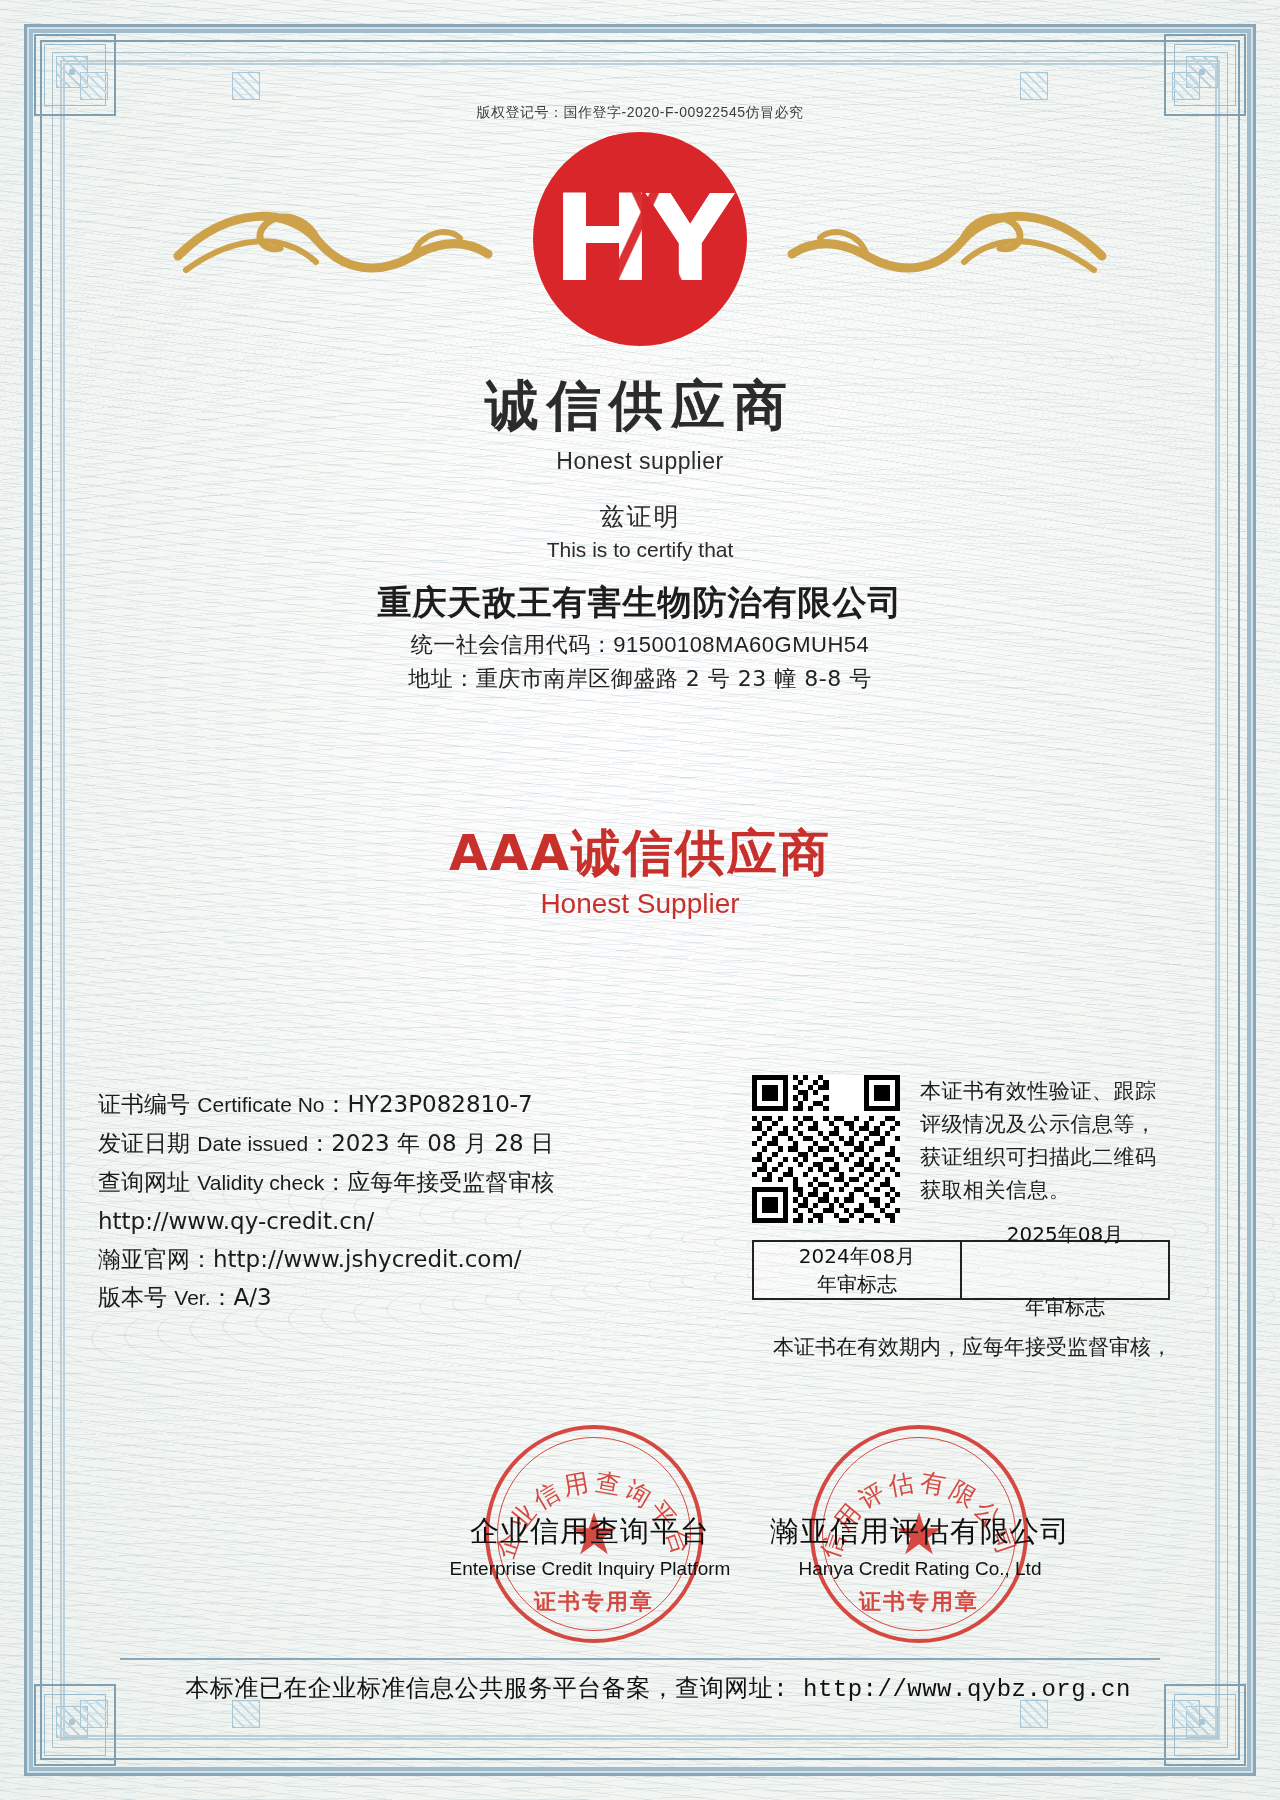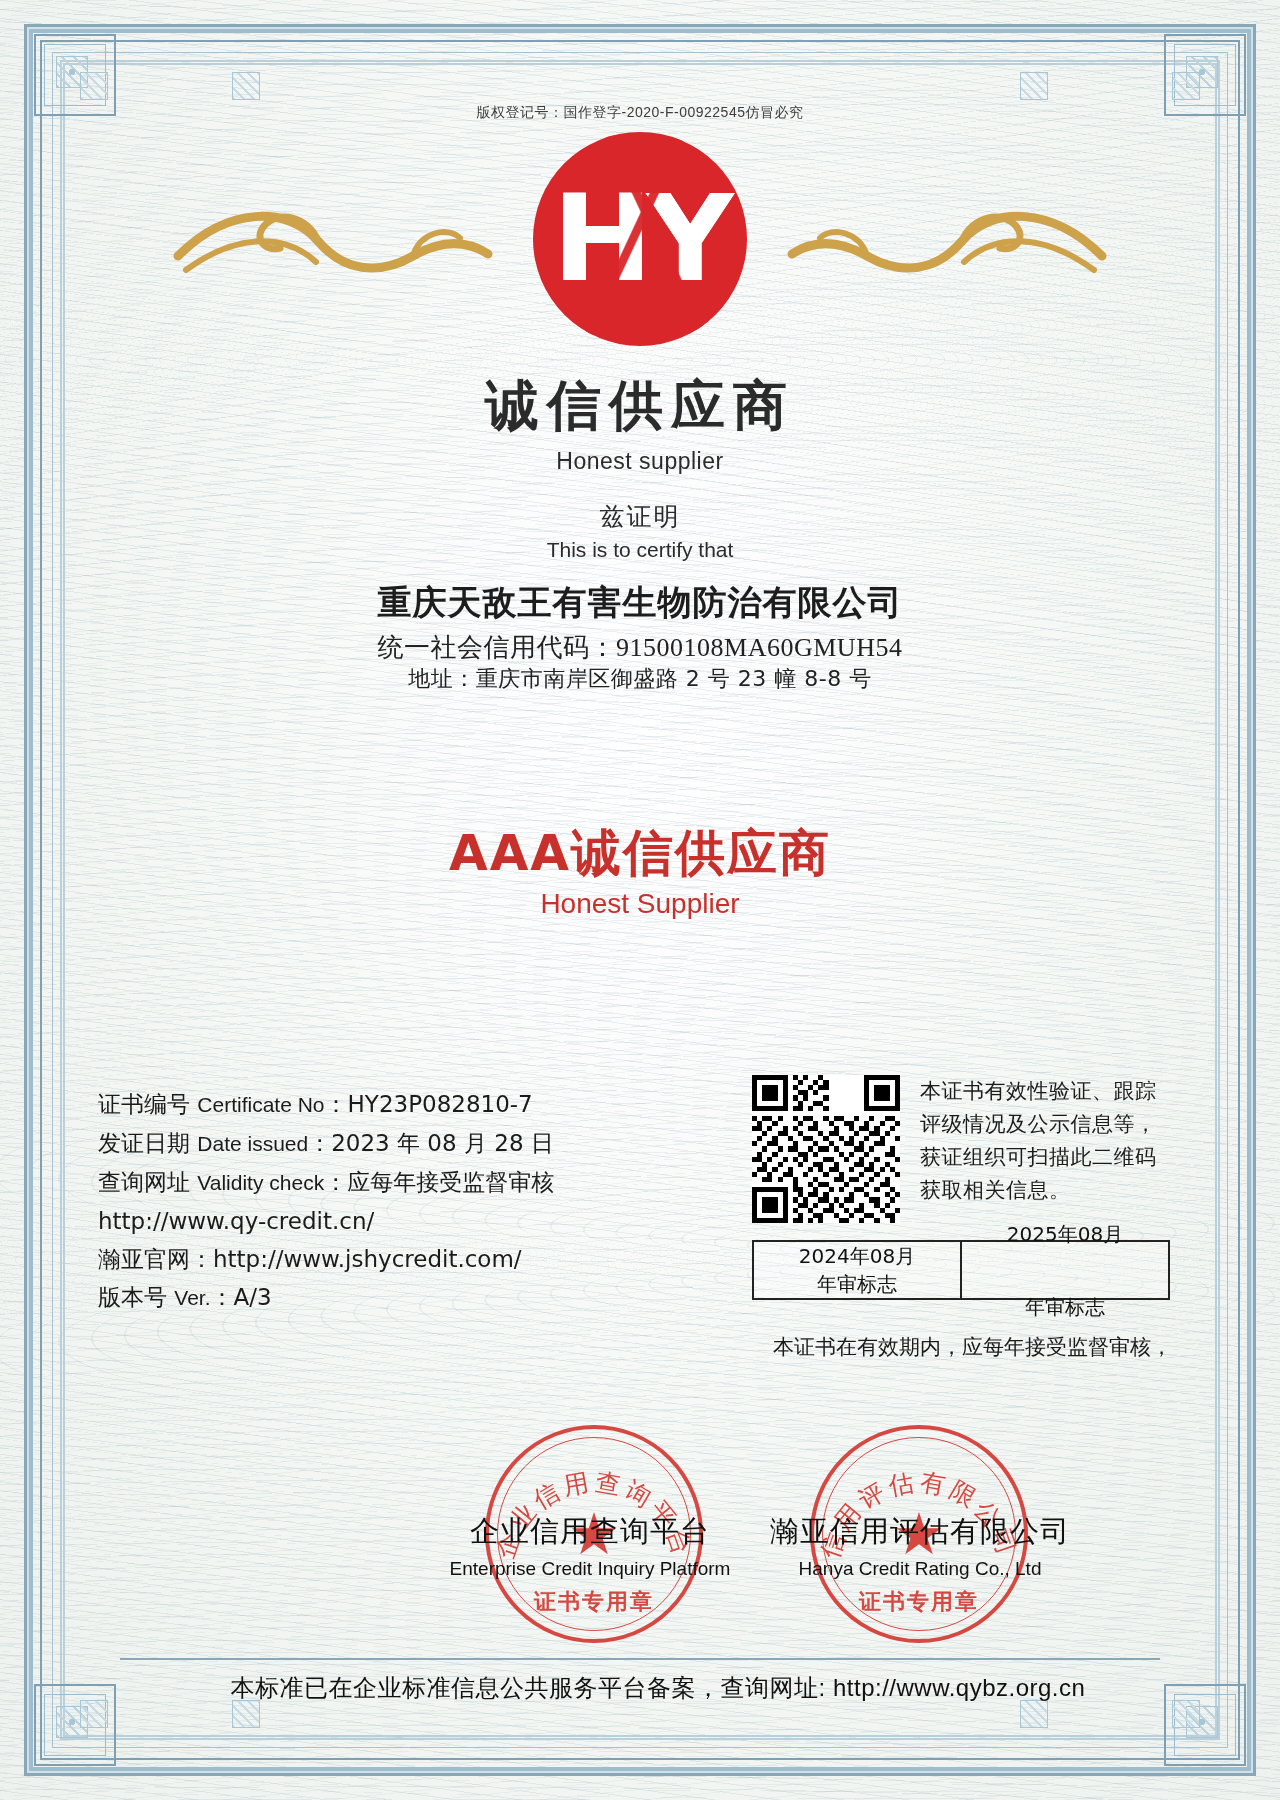--- a/index.html
+++ b/index.html
@@ -125,22 +125,22 @@
     position:absolute;top:538px;left:0;right:0;text-align:center;
     font-size:21px;color:#2b2b2b;
   }
   .company{
     position:absolute;top:580px;left:0;right:0;text-align:center;
     font-size:34px;font-weight:bold;color:#1d1d1d;letter-spacing:1px;
     font-family:"DejaVu Sans", sans-serif;
   }
   .credit-code{
     position:absolute;top:630px;left:0;right:0;text-align:center;
-    font-size:26px;color:#222;letter-spacing:.5px;
-    font-family:Liberation Serif, serif;
+    font-size:22px;color:#222;letter-spacing:.5px;
+    font-family:Liberation Sans, sans-serif;
   }
   .address{
     position:absolute;top:664px;left:0;right:0;text-align:center;
     font-size:22px;color:#222;letter-spacing:.5px;
     font-family:"DejaVu Sans", sans-serif;
   }
 
   .award-cn{
     position:absolute;top:820px;left:0;right:0;text-align:center;
     font-size:50px;font-weight:bold;color:#c8302c;letter-spacing:2px;
@@ -216,21 +216,21 @@
     position:absolute;text-align:center;color:#111;
   }
   .org-1{left:400px;top:1512px;width:380px;}
   .org-2{left:730px;top:1512px;width:380px;}
   .org .cn{font-size:29px;letter-spacing:1px;font-family:"DejaVu Sans", sans-serif;}
   .org .en{font-size:19px;margin-top:6px;}
 
   .footer{
     position:absolute;left:0;right:0;bottom:96px;text-align:center;
     font-size:24px;color:#111;letter-spacing:.5px;
-    font-family:Liberation Sans, sans-serif;
+    font-family:Liberation Mono, monospace;
     padding-left:36px;
   }
   .footer-rule{
     position:absolute;left:120px;right:120px;bottom:140px;height:2px;
     background:#8aa7b8;
   }
 </style>
 </head>
 <body>
 

